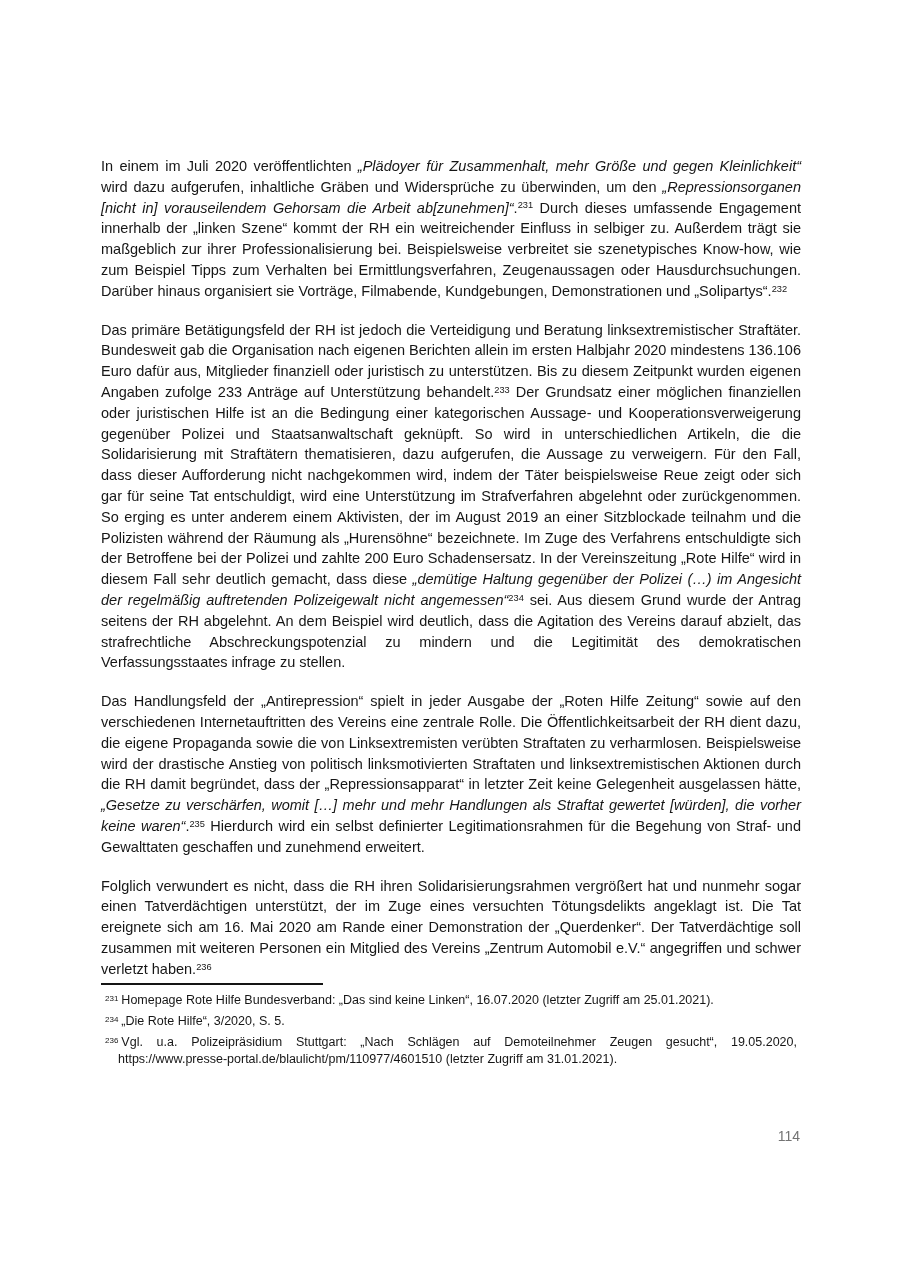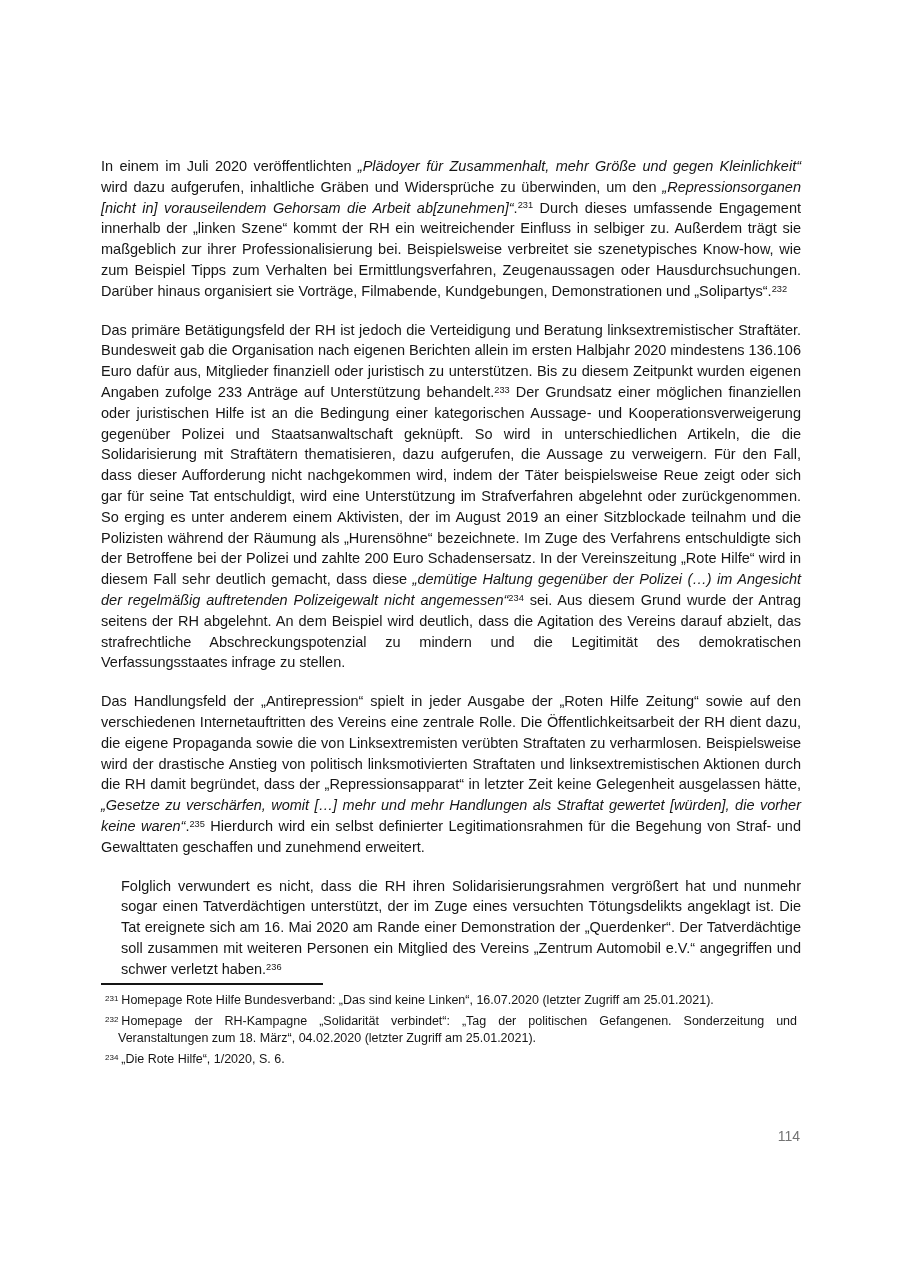--- a/index.html
+++ b/index.html
@@ -24,21 +24,20 @@
   }
   .para {
     font-size: 14.5px;
     line-height: 20.8px;
     text-align: justify;
     margin: 0 0 18px 0;
     letter-spacing: 0;
   }
   #paragraphs .para:last-child {
     margin-bottom: 4px;
-    margin-left: 20px;
   }
   .para em {
     font-style: italic;
   }
   sup {
     font-size: 0.64em;
     line-height: 0;
     vertical-align: baseline;
     position: relative;
     top: -0.45em;
@@ -75,18 +74,18 @@
   <div class="content">
     <div id="paragraphs">
         <p class="para"><span>In einem im Juli 2020 veröffentlichten </span><em>„Plädoyer für Zusammenhalt, mehr Größe und gegen Kleinlichkeit“</em><span> wird dazu aufgerufen, inhaltliche Gräben und Widersprüche zu überwinden, um den </span><em>„Repressionsorganen [nicht in] vorauseilendem Gehorsam die Arbeit ab[zunehmen]“</em><span>.</span><sup>231</sup><span> Durch dieses umfassende Engagement innerhalb der „linken Szene“ kommt der RH ein weitreichender Einfluss in selbiger zu. Außerdem trägt sie maßgeblich zur ihrer Professionalisierung bei. Beispielsweise verbreitet sie szenetypisches Know-how, wie zum Beispiel Tipps zum Verhalten bei Ermittlungsverfahren, Zeugenaussagen oder Hausdurchsuchungen. Darüber hinaus organisiert sie Vorträge, Filmabende, Kundgebungen, Demonstrationen und „Solipartys“.</span><sup>232</sup></p>
         <p class="para"><span>Das primäre Betätigungsfeld der RH ist jedoch die Verteidigung und Beratung linksextremistischer Straftäter. Bundesweit gab die Organisation nach eigenen Berichten allein im ersten Halbjahr 2020 mindestens 136.106 Euro dafür aus, Mitglieder finanziell oder juristisch zu unterstützen. Bis zu diesem Zeitpunkt wurden eigenen Angaben zufolge 233 Anträge auf Unterstützung behandelt.</span><sup>233</sup><span> Der Grundsatz einer möglichen finanziellen oder juristischen Hilfe ist an die Bedingung einer kategorischen Aussage- und Kooperationsverweigerung gegenüber Polizei und Staatsanwaltschaft geknüpft. So wird in unterschiedlichen Artikeln, die die Solidarisierung mit Straftätern thematisieren, dazu aufgerufen, die Aussage zu verweigern. Für den Fall, dass dieser Aufforderung nicht nachgekommen wird, indem der Täter beispielsweise Reue zeigt oder sich gar für seine Tat entschuldigt, wird eine Unterstützung im Strafverfahren abgelehnt oder zurückgenommen. So erging es unter anderem einem Aktivisten, der im August 2019 an einer Sitzblockade teilnahm und die Polizisten während der Räumung als „Hurensöhne“ bezeichnete. Im Zuge des Verfahrens entschuldigte sich der Betroffene bei der Polizei und zahlte 200 Euro Schadensersatz. In der Vereinszeitung „Rote Hilfe“ wird in diesem Fall sehr deutlich gemacht, dass diese </span><em>„demütige Haltung gegenüber der Polizei (…) im Angesicht der regelmäßig auftretenden Polizeigewalt nicht angemessen“</em><sup>234</sup><span> sei. Aus diesem Grund wurde der Antrag seitens der RH abgelehnt. An dem Beispiel wird deutlich, dass die Agitation des Vereins darauf abzielt, das strafrechtliche Abschreckungspotenzial zu mindern und die Legitimität des demokratischen Verfassungsstaates infrage zu stellen.</span></p>
         <p class="para"><span>Das Handlungsfeld der „Antirepression“ spielt in jeder Ausgabe der „Roten Hilfe Zeitung“ sowie auf den verschiedenen Internetauftritten des Vereins eine zentrale Rolle. Die Öffentlichkeitsarbeit der RH dient dazu, die eigene Propaganda sowie die von Linksextremisten verübten Straftaten zu verharmlosen. Beispielsweise wird der drastische Anstieg von politisch linksmotivierten Straftaten und linksextremistischen Aktionen durch die RH damit begründet, dass der „Repressionsapparat“ in letzter Zeit keine Gelegenheit ausgelassen hätte, </span><em>„Gesetze zu verschärfen, womit […] mehr und mehr Handlungen als Straftat gewertet [würden], die vorher keine waren“</em><span>.</span><sup>235</sup><span> Hierdurch wird ein selbst definierter Legitimationsrahmen für die Begehung von Straf- und Gewalttaten geschaffen und zunehmend erweitert.</span></p>
         <p class="para"><span>Folglich verwundert es nicht, dass die RH ihren Solidarisierungsrahmen vergrößert hat und nunmehr sogar einen Tatverdächtigen unterstützt, der im Zuge eines versuchten Tötungsdelikts angeklagt ist. Die Tat ereignete sich am 16. Mai 2020 am Rande einer Demonstration der „Querdenker“. Der Tatverdächtige soll zusammen mit weiteren Personen ein Mitglied des Vereins „Zentrum Automobil e.V.“ angegriffen und schwer verletzt haben.</span><sup>236</sup></p>
       </div>
     <div class="sep"></div>
     <div id="footnotes">
         <div class="fn"><sup>231</sup><span>Homepage Rote Hilfe Bundesverband: „Das sind keine Linken“, 16.07.2020 (letzter Zugriff am 25.01.2021).</span></div>
-        <div class="fn"><sup>232</sup><span>Homepage der RH-Kampagne „Solidarität verbindet“: „Tag der politischen Gefangenen. Sonderzeitung und Veranstaltungen zum 18. März“, 04.02.2020 (letzter Zugriff am 25.01.2021).</span></div>
-        <div class="fn"><sup>234</sup><span>„Die Rote Hilfe“, 1/2020, S. 6.</span></div>
+        <div class="fn"><sup>234</sup><span>„Die Rote Hilfe“, 3/2020, S. 5.</span></div>
+        <div class="fn"><sup>236</sup><span>Vgl. u.a. Polizeipräsidium Stuttgart: „Nach Schlägen auf Demoteilnehmer Zeugen gesucht“, 19.05.2020, https://www.presse-portal.de/blaulicht/pm/110977/4601510 (letzter Zugriff am 31.01.2021).</span></div>
       </div>
   </div>
   <div class="pagenum">114</div>
 </div>
 
 </body></html>

